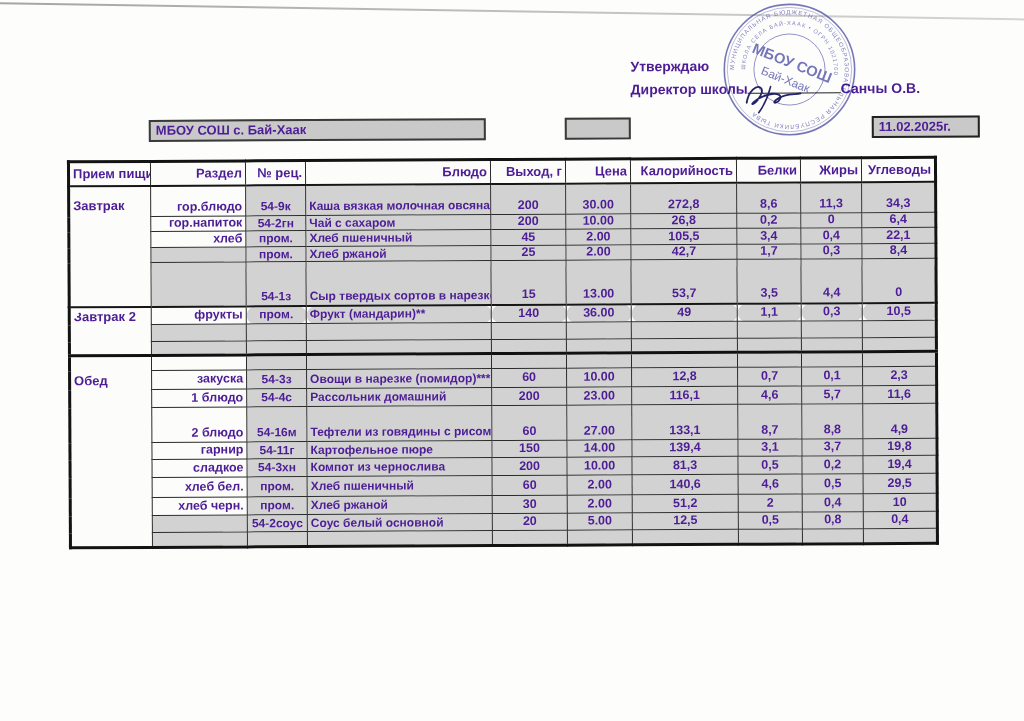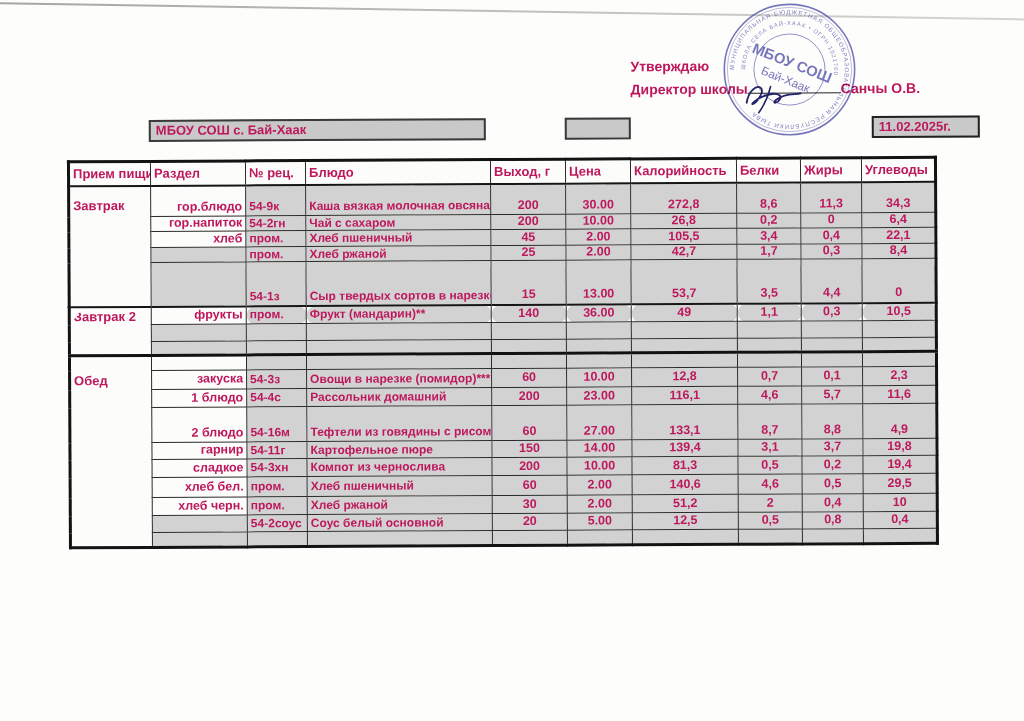--- a/index.html
+++ b/index.html
@@ -6,21 +6,21 @@
   body {
     width:1024px; height:721px;
     background:#e8e6e3;
     font-family:"Liberation Sans", sans-serif;
     overflow:hidden;
   }
   .page {
     position:relative;
     width:1024px; height:721px;
     background:#fdfdfc;
-    color:#be185d;
+    color:#4c1d95;
     overflow:hidden;
   }
   .tilt { position:absolute; inset:0; transform:rotate(-0.3deg); transform-origin:50% 50%; }
 
   
   .scan-edge {
     position:absolute; top:2px; left:-20px; width:1100px; height:2px;
     background:linear-gradient(90deg, #8f8d8a, #b9b7b3 60%, #cfcdc9);
     transform:rotate(0.9deg); transform-origin:0 0; opacity:.8;
   }
@@ -61,29 +61,29 @@
     position:absolute; left:68px; top:158px;
     border-collapse:collapse; table-layout:fixed; width:867px;
     font-size:12.5px; font-weight:700; line-height:1.05;
   }
   .menu-table th, .menu-table td {
     border:1px solid #2b2b2b; padding:0 3px;
     white-space:nowrap; overflow:hidden; vertical-align:middle;
   }
   .menu-table { border:3px solid #131313; }
   .menu-table thead th {
-    background:#fcfcfb; font-size:13px; font-weight:700; text-align:left;
+    background:#fcfcfb; font-size:13px; font-weight:700; text-align:right;
     border-bottom:2px solid #161616;
   }
   td.g { background:#d2d2d2; }
   td.w { background:#fcfcfb; }
   td.meal { background:#fcfcfb; vertical-align:top; text-align:left; font-size:13px; }
   td.pt12 { padding-top:12px; } td.pt2 { padding-top:2px; } td.pt17 { padding-top:17px; }
   td.rz { text-align:right; }
-  td.rec { text-align:left; font-size:12px;margin-top:43px; }
+  td.rec { text-align:center; font-size:12px;margin-top:43px; }
   td.dish { text-align:left; font-size:12px; }
   td.num { text-align:center; }
   td.vb { vertical-align:bottom; padding-bottom:2px; }
   tr.sep2 > td { border-top:2.5px solid #161616;border-radius:21px; }
   tr.sep3 > td { border-top:3px solid #111; }
 </style>
 </head>
 <body>
 
 <div class="page">

